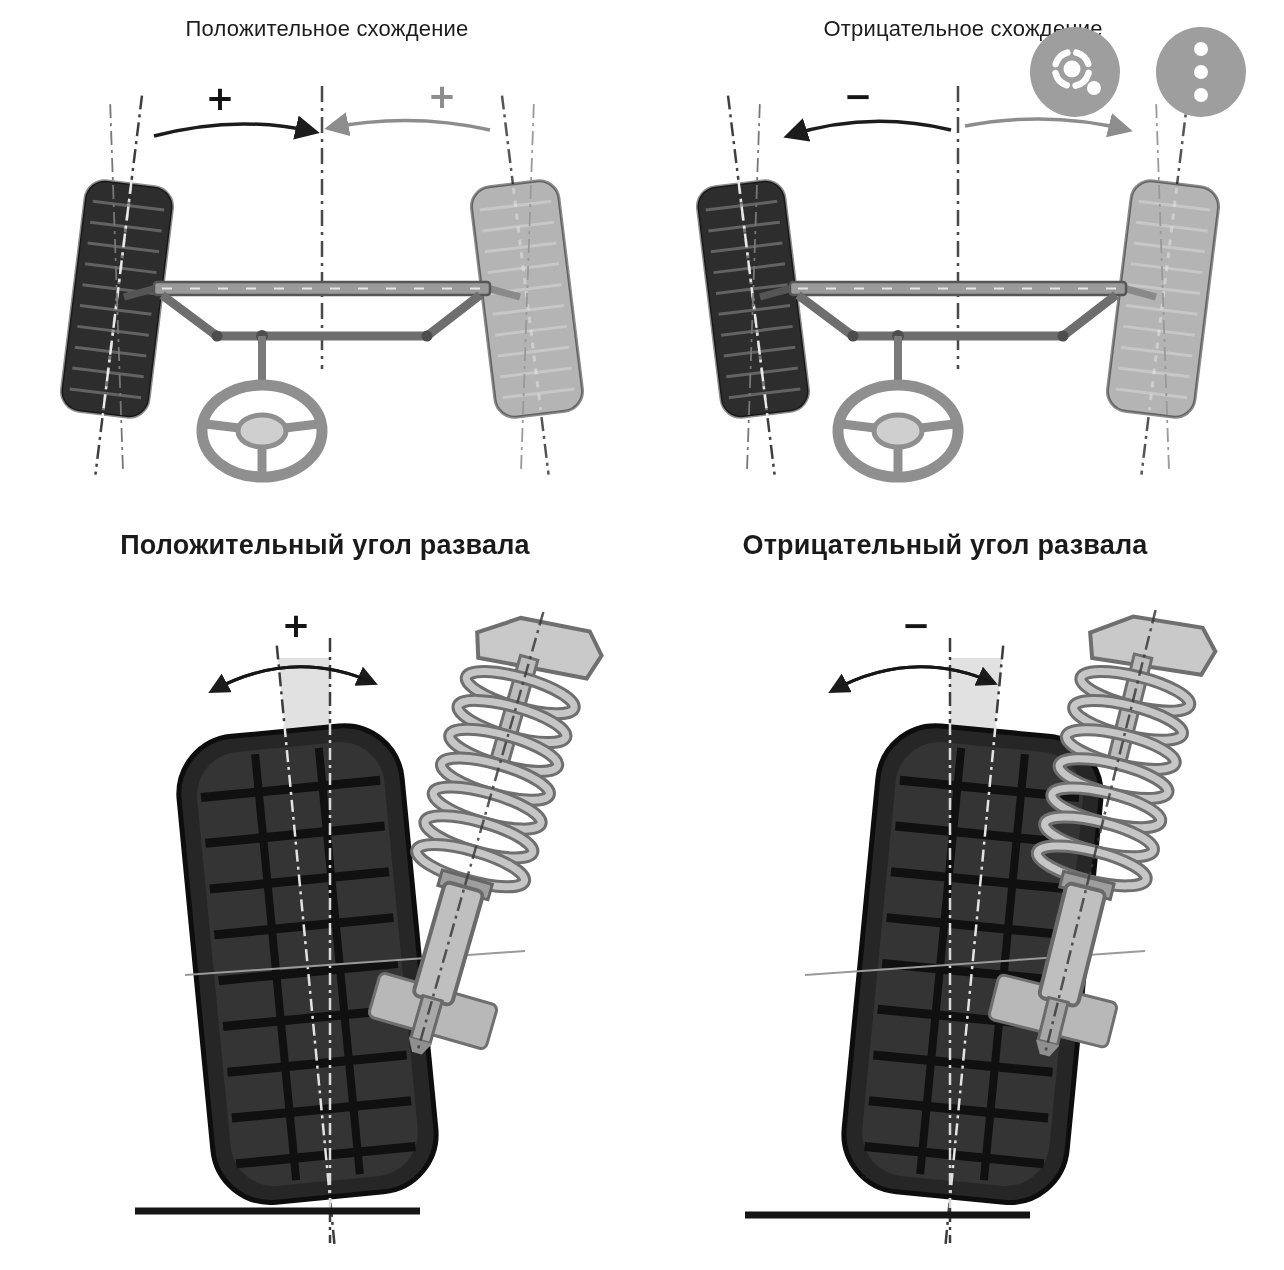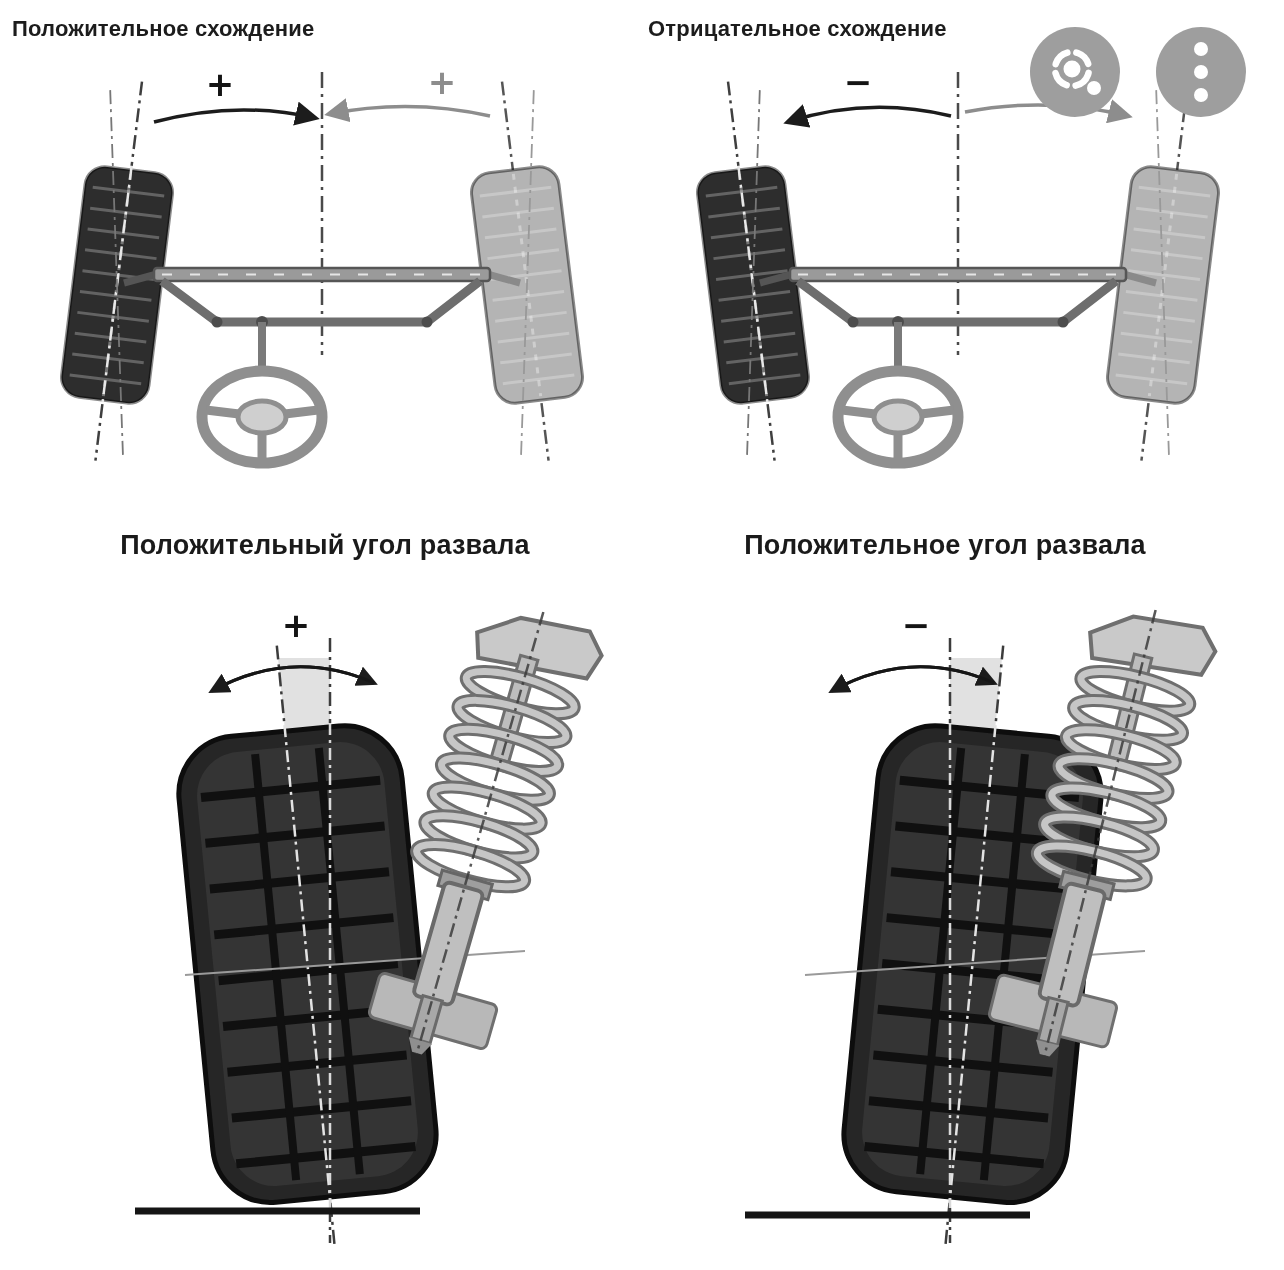--- a/index.html
+++ b/index.html
@@ -6,22 +6,22 @@
   body{
     width:1284px;height:1270px;background:#ffffff;overflow:hidden;
     font-family:"Liberation Sans",sans-serif;position:relative;
   }
   .panel{position:absolute;}
   #toe-pos{left:12px;top:8px;width:630px;height:480px;}
   #toe-neg{left:648px;top:8px;width:630px;height:480px;}
   #camber-pos{left:20px;top:518px;width:610px;height:744px;}
   #camber-neg{left:640px;top:518px;width:610px;height:744px;}
   .panel-title-toe{
-    text-align:left;font-weight:bold;font-size:22px;color:#1c1c1c;
-    letter-spacing:.2px;margin:8px 0 8px 0;
+    text-align:center;font-weight:normal;font-size:22px;color:#1c1c1c;
+    letter-spacing:.2px;margin:8px 0 22px 0;
   }
   .panel-title-camber{
     text-align:center;font-weight:bold;font-size:27px;color:#1a1a1a;
     letter-spacing:.2px;margin:12px 0 2px 0;
   }
   svg{display:block;}
   .sign{font-family:"DejaVu Sans",sans-serif;font-weight:bold;font-size:34px;}
   .sign-dark{fill:#141414;}
   .sign-gray{fill:#8d8d8d;}
   .overlay-btn{
@@ -221,21 +221,21 @@
 
     <path d="M192 128 Q 272 84 354 120" fill="none" stroke="#161616" stroke-width="3" marker-end="url(#ah-dark)"></path>
     <path d="M354 120 Q 272 84 192 128" fill="none" stroke="#161616" stroke-width="3" marker-end="url(#ah-dark)"></path>
     <text x="276" y="74" class="sign sign-dark" text-anchor="middle">+</text>
 
     <line x1="115" y1="648" x2="400" y2="648" stroke="#151515" stroke-width="7"></line>
   </svg>
 </div>
 
 <div class="panel" id="camber-neg">
-  <div class="panel-title-camber">Положительное угол развала</div>
+  <div class="panel-title-camber">Отрицательный угол развала</div>
   <svg width="600" height="690" viewBox="0 0 600 690">
     <polygon points="310,635 310,95 362,95" fill="#d7d7d7" opacity="0.75"></polygon>
     <g transform="rotate(5.5 310 635)">
       <line x1="310" y1="80" x2="310" y2="160" stroke="#3c3c3c" stroke-width="2.5" stroke-dasharray="14 5 3 5"></line>
       <use href="#tire-front" x="190" y="160" width="240" height="480"></use>
       <line x1="310" y1="160" x2="310" y2="640" stroke="#e3e3e3" stroke-width="2.5" stroke-dasharray="12 5 3 5"></line>
       <line x1="310" y1="640" x2="310" y2="682" stroke="#3c3c3c" stroke-width="2.5" stroke-dasharray="14 5 3 5"></line>
     </g>
     <g>
       <line x1="310" y1="75" x2="310" y2="160" stroke="#3c3c3c" stroke-width="2.5" stroke-dasharray="14 5 3 5"></line>

